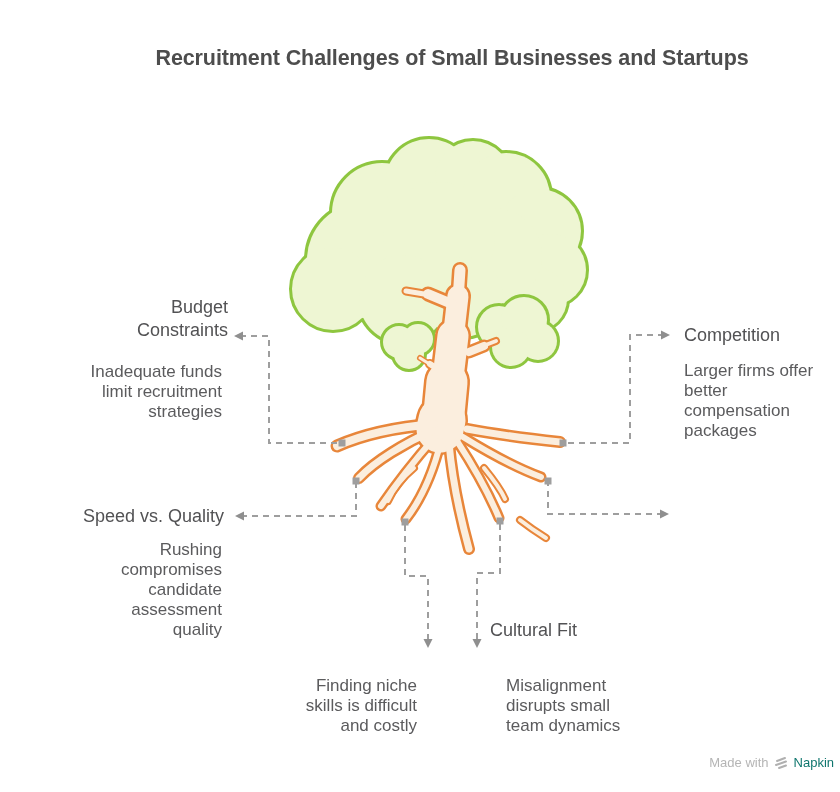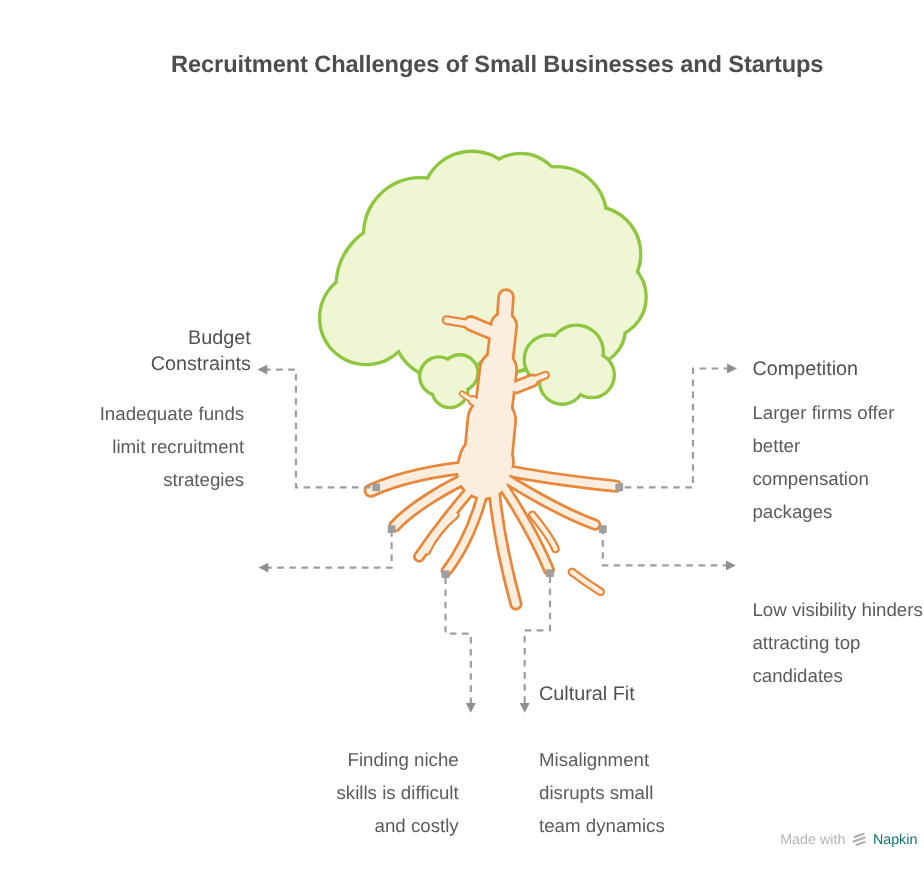--- a/index.html
+++ b/index.html
@@ -18,21 +18,21 @@
   .canopy-fill circle{fill:#eef6d3;stroke:none;}
   .wood-stroke path{stroke:#e8863a;fill:none;stroke-linecap:round;}
   .wood-fill path{stroke:#fbeede;fill:none;stroke-linecap:round;}
   .connector{fill:none;stroke:#9e9e9e;stroke-width:2;stroke-dasharray:6 5;}
   .arrowhead{fill:#8f8f8f;stroke:none;}
   .joint-dot{fill:#9e9e9e;stroke:none;}
   .lbl-h{
     position:absolute;font-size:18px;line-height:23px;color:#525254;
   }
   .lbl-b{
-    position:absolute;font-size:17px;line-height:30px;color:#5b5b5d;
+    position:absolute;font-size:17px;line-height:20px;color:#5b5b5d;
   }
   .align-r{text-align:right;}
   .align-l{text-align:left;}
   .attribution{
     position:absolute;right:38px;top:755px;display:flex;align-items:flex-start;gap:5px;
     font-size:13px;color:#b5b5b5;
   }
   .napkin-icon{display:inline-block;}
   .napkin-icon path{stroke:#b0b0b0;stroke-width:2;fill:none;stroke-linecap:round;}
   .brand{color:#0f766e;}
@@ -176,27 +176,28 @@
       <rect class="joint-dot" x="464.5" y="517.5" width="7" height="7"></rect>
     </g>
   </svg>
 
   <div class="lbl-h align-r" style="right:644px;top:296px;width:120px;">Budget Constraints</div>
   <div class="lbl-b align-r" style="right:650px;top:362px;width:150px;">Inadequate funds limit recruitment strategies</div>
 
   <div class="lbl-h align-l" style="left:652px;top:324px;width:160px;">Competition</div>
   <div class="lbl-b align-l" style="left:652px;top:361px;width:150px;">Larger firms offer better compensation packages</div>
 
-
-  <div class="lbl-b align-l" style="left:652px;top:540px;width:155px;">Low visibility hinders attracting top candidates</div>
+  <div class="lbl-h align-r" style="right:648px;top:505px;width:170px;">Speed vs. Quality</div>
+  <div class="lbl-b align-r" style="right:650px;top:540px;width:140px;">Rushing compromises candidate assessment quality</div>
+
 
   <div class="lbl-b align-r" style="right:455px;top:676px;width:140px;">Finding niche skills is difficult and costly</div>
 
   <div class="lbl-h align-l" style="left:458px;top:619px;width:140px;">Cultural Fit</div>
-  <div class="lbl-b align-l" style="left:458px;top:676px;width:135px;">Misalignment disrupts small team dynamics</div>
+  <div class="lbl-b align-l" style="left:474px;top:676px;width:135px;">Misalignment disrupts small team dynamics</div>
 
   <div class="attribution">
     <span>Made with</span>
     <svg class="napkin-icon" width="15" height="15" viewBox="0 0 15 15">
       <path d="M 3,6 L 11,3"></path>
       <path d="M 2,10 L 12,6.5"></path>
       <path d="M 5,13 L 12,10.5"></path>
     </svg>
     <span class="brand">Napkin</span>
   </div>

